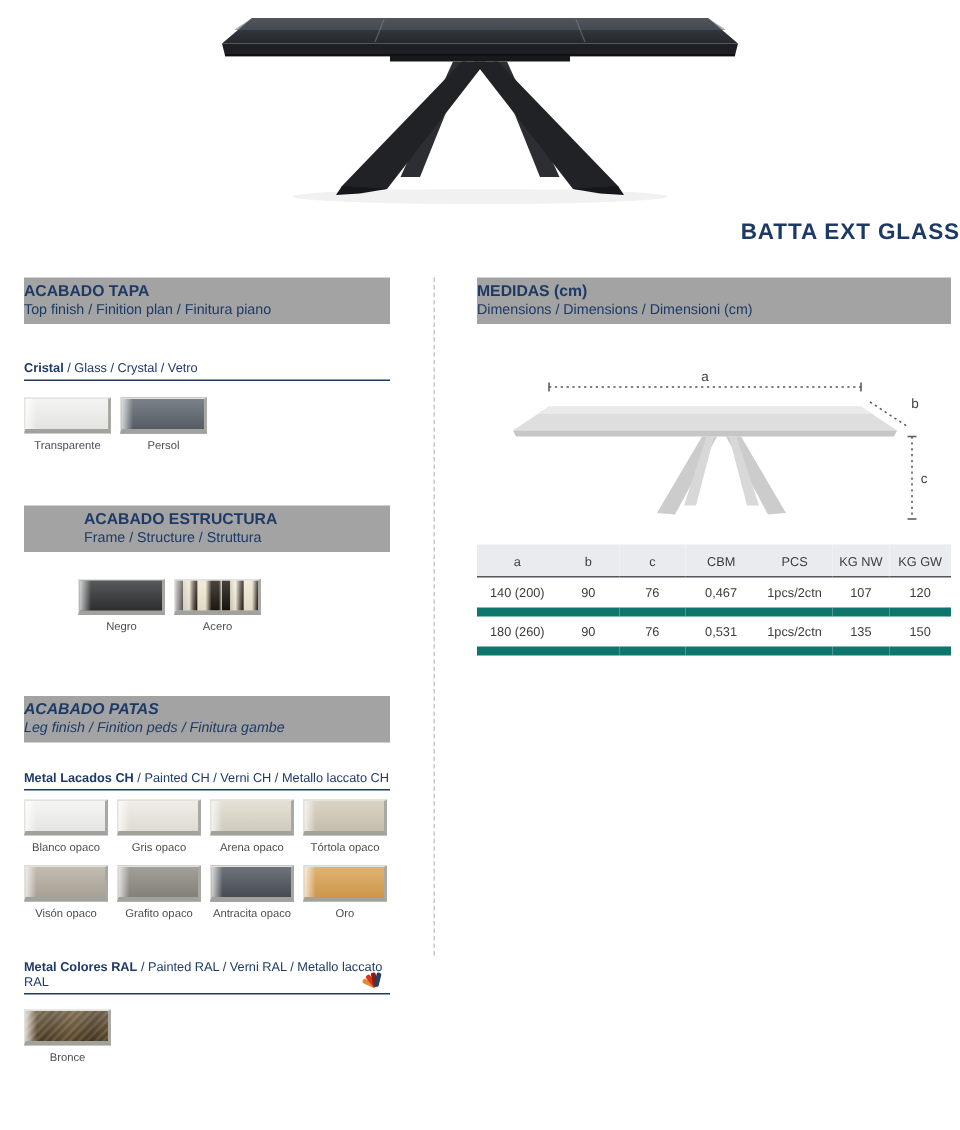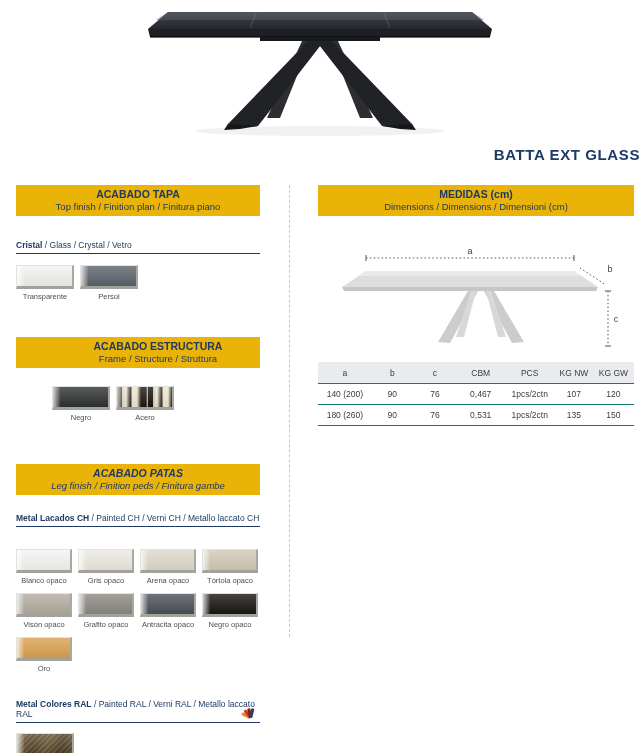--- a/index.html
+++ b/index.html
@@ -18,21 +18,21 @@
     top:146px; left:0; width:640px; text-align:right;
     font-size:15px; font-weight:bold; letter-spacing:0.6px; color:#1d3a66;
   }
 
   
   .left-col  { left:16px;  top:185px; width:244px; }
   .right-col { left:318px; top:185px; width:316px; }
   .v-divider { left:289px; top:185px; height:452px; width:0; border-left:1px dashed #c3c9d4; }
 
   
-  .sec-head { background:#eab308; text-align:center; padding:3px 0 4px 0; }
+  .sec-head { background:#a3a3a3; padding:3px 0 4px 0; }
   .sec-head .t { font-weight:bold; font-size:10.5px; color:#1d3a66; line-height:13px; }
   .sec-head .s { font-size:9.5px; color:#1d3a66; line-height:11px; }
 
   
   .group-label {
     position:relative; font-size:8.5px; color:#1d3a66;
     border-bottom:1.5px solid #1d3a66; padding-bottom:3px;
   }
   .group-label .b { font-weight:bold; }
   .group-label .ral-fan { position:absolute; right:2px; bottom:2px; }
@@ -63,31 +63,31 @@
       linear-gradient(105deg, #78603e 0%, #5a472c 30%, #6f5936 55%, #503f26 80%, #66522f 100%);
   }
   .sw-label { font-size:7.5px; color:#4d4d4d; text-align:center; margin-top:3px; white-space:nowrap; }
 
   .mt-group1 { margin-top:24px; }
   .mt-swatches { margin-top:11px; }
   .mt-sec2 { margin-top:36px;padding-left:40px; }
   .mt-swatches2 { margin-top:18px;margin-left:36px; }
   .mt-sec3 { margin-top:42px;font-style:italic; }
   .mt-groupch { margin-top:18px; }
-  .mt-grid { margin-top:22px;align-items:flex-end; }
+  .mt-grid { margin-top:6px;align-items:flex-end; }
   .grid-gap { row-gap:8px; }
   .mt-groupral { margin-top:26px; }
   .mt-bronce { margin-top:10px; }
 
   
   .diagram-wrap { margin-top:22px; text-align:center; }
   .meas-table { width:100%; border-collapse:collapse; font-size:8.5px; color:#3c3c3c; margin-top:8px; }
   .meas-table thead tr { background:#e9ebef; }
   .meas-table th { font-weight:normal; padding:6px 0 5px 0; border-bottom:1px solid #55595e; text-align:center; }
-  .meas-table td { text-align:center; padding:5px 0; border-bottom:1px solid #0f766e; }
+  .meas-table td { text-align:center; padding:5px 0; border-bottom:6px solid #0f766e; }
   .meas-table th:nth-child(1){ width:17%; }
   .meas-table th:nth-child(2){ width:13%; }
   .meas-table th:nth-child(3){ width:14%; }
   .meas-table th:nth-child(4){ width:15%; }
   .meas-table th:nth-child(5){ width:16%; }
   .meas-table th:nth-child(6){ width:12%; }
   .meas-table th:nth-child(7){ width:13%; }
 </style>
 </head>
 <body>
@@ -193,24 +193,20 @@
         <div class="swatch sheen" style="background-color: rgb(178, 171, 158);"></div>
         <div class="sw-label">Visón opaco</div>
       </div>
       <div class="sw-item">
         <div class="swatch sheen" style="background-color: rgb(139, 136, 129);"></div>
         <div class="sw-label">Grafito opaco</div>
       </div>
       <div class="sw-item">
         <div class="swatch sheen" style="background-color: rgb(74, 81, 87);"></div>
         <div class="sw-label">Antracita opaco</div>
-      </div>
-      <div class="sw-item">
-        <div class="swatch sheen" style="background-color: rgb(25, 21, 17);"></div>
-        <div class="sw-label">Negro opaco</div>
       </div>
       <div class="sw-item">
         <div class="swatch sheen" style="background-color: rgb(217, 160, 80);"></div>
         <div class="sw-label">Oro</div>
       </div>
     </div>
 
   <div class="group-label mt-groupral">
     <span class="b">Metal Colores RAL</span><span> / Painted RAL / Verni RAL / Metallo laccato RAL</span>
     <svg class="ral-fan" width="17" height="13" viewBox="0 0 17 13">

